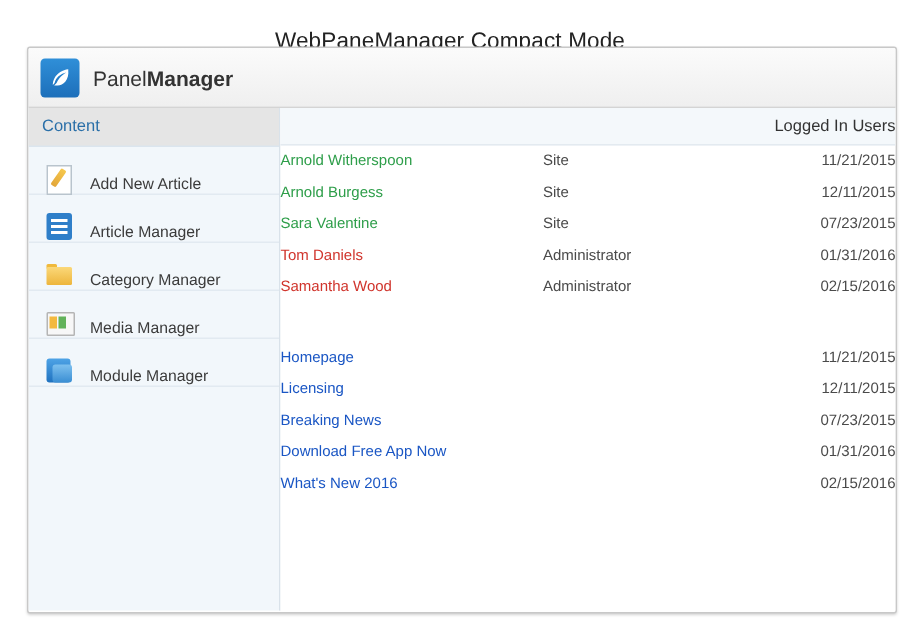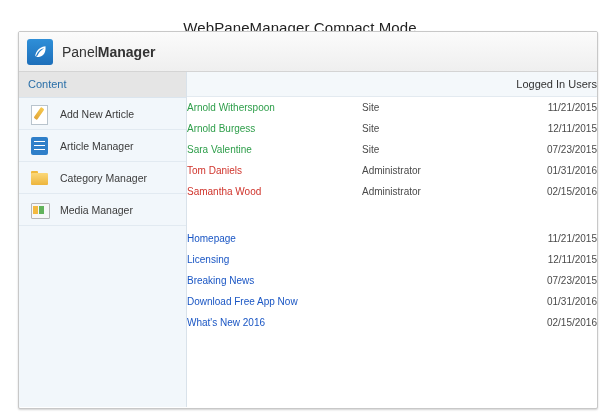--- a/index.html
+++ b/index.html
@@ -76,21 +76,21 @@
     line-height: 25px;
     font-size: 11px;
     color: #2a6fa8;
     padding-left: 9px;
     background: #e5e5e5;
     border-bottom: 1px solid #dbe5ee;
   }
   .side-item {
     height: 32px;
     display: flex;
-    align-items: center;
+    align-items: flex-end;
     padding-left: 10px;
     border-bottom: 1px solid #e2eaf1;
     box-sizing: border-box;
   }
   .side-label {
     font-size: 10.5px;
     color: #3b3b3b;
     margin-left: 9px;
   }
   .ico { width: 22px; height: 20px; position: relative; flex: 0 0 22px; }
@@ -235,20 +235,27 @@
       <div class="side-item">
         <span class="ico ico-media">
           <span class="frame"></span>
             <span class="sw1"></span>
             <span class="sw2"></span>
         </span>
         <span class="side-label">Media Manager</span>
       </div>
 
 
+      <div class="side-item">
+        <span class="ico ico-module">
+          <span class="blk"></span>
+            <span class="blk2"></span>
+        </span>
+        <span class="side-label">Module Manager</span>
+      </div>
     </div>
 
     <div id="main">
 
       <div class="panel-head blue">Logged In Users</div>
 
       <table class="tbl">
         <tbody>
           <tr>
             <td class="c-name" style="color:#2e9e4a">Arnold Witherspoon</td>

